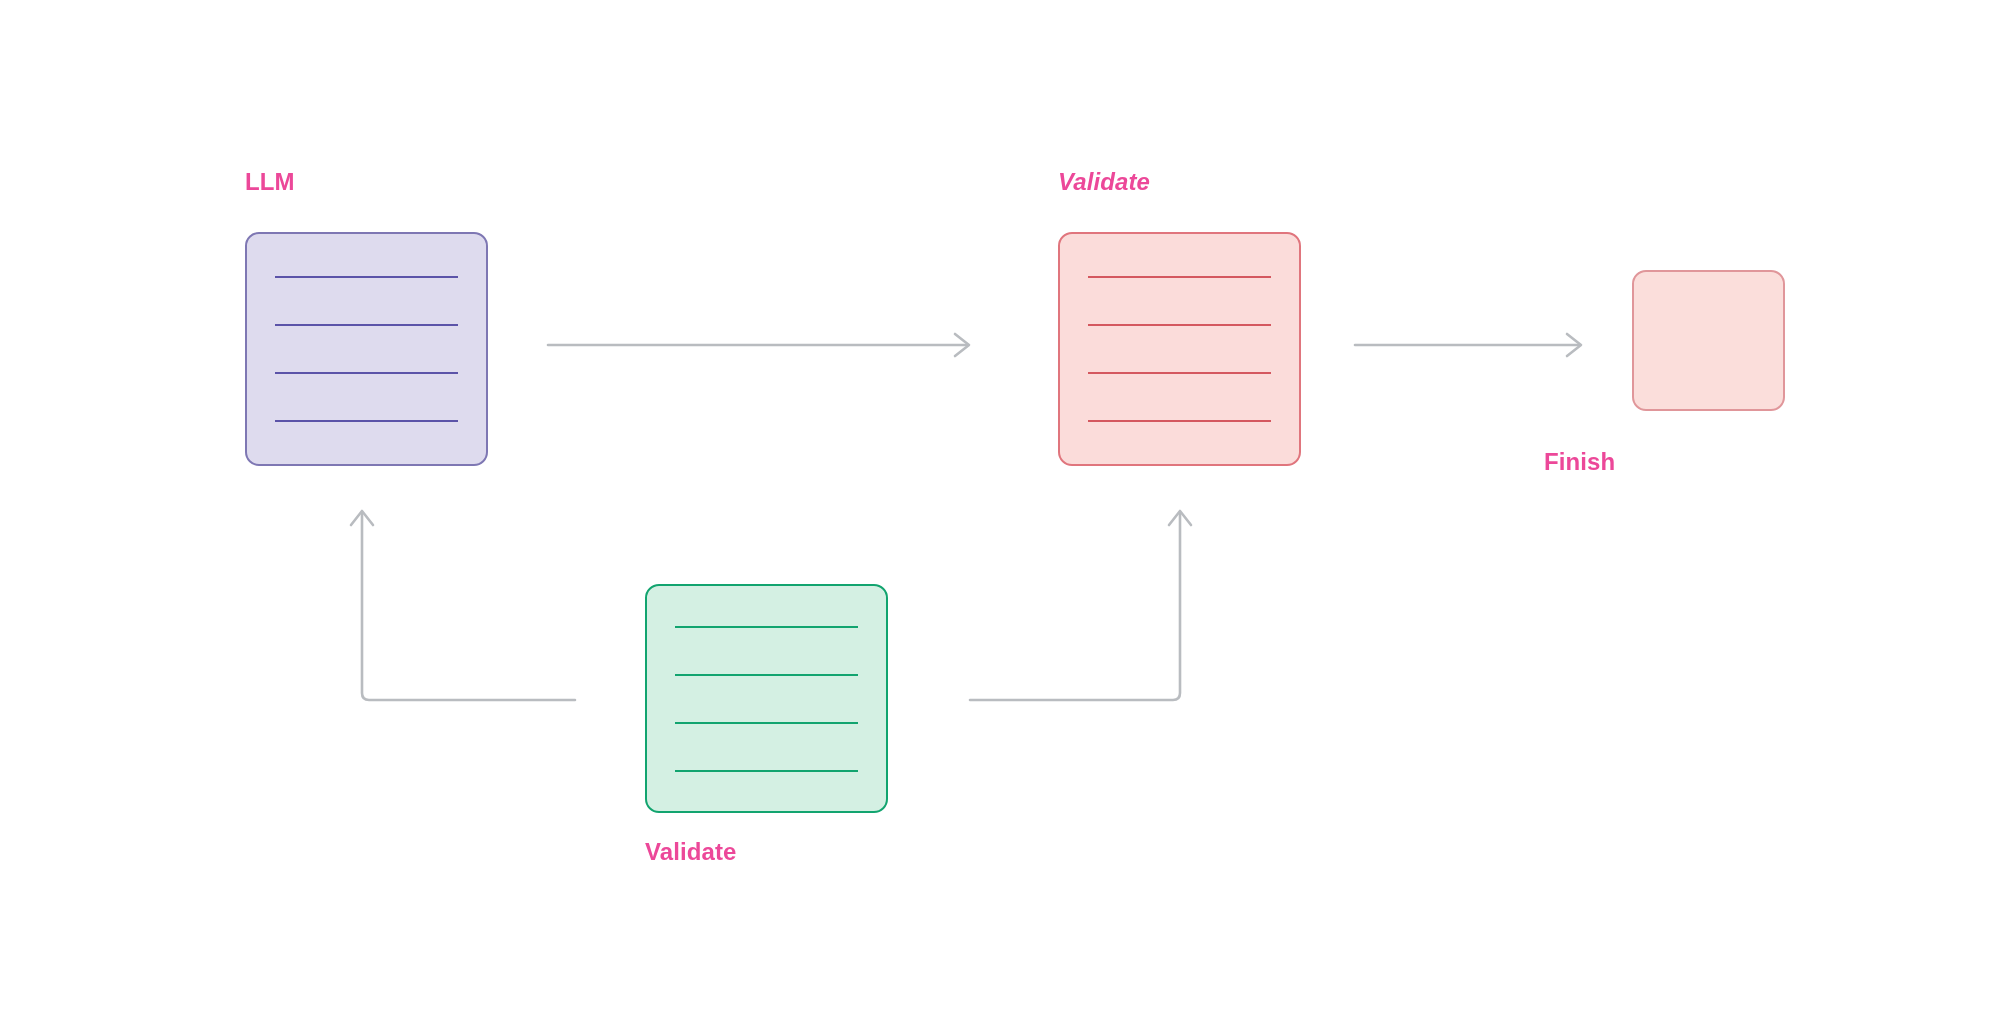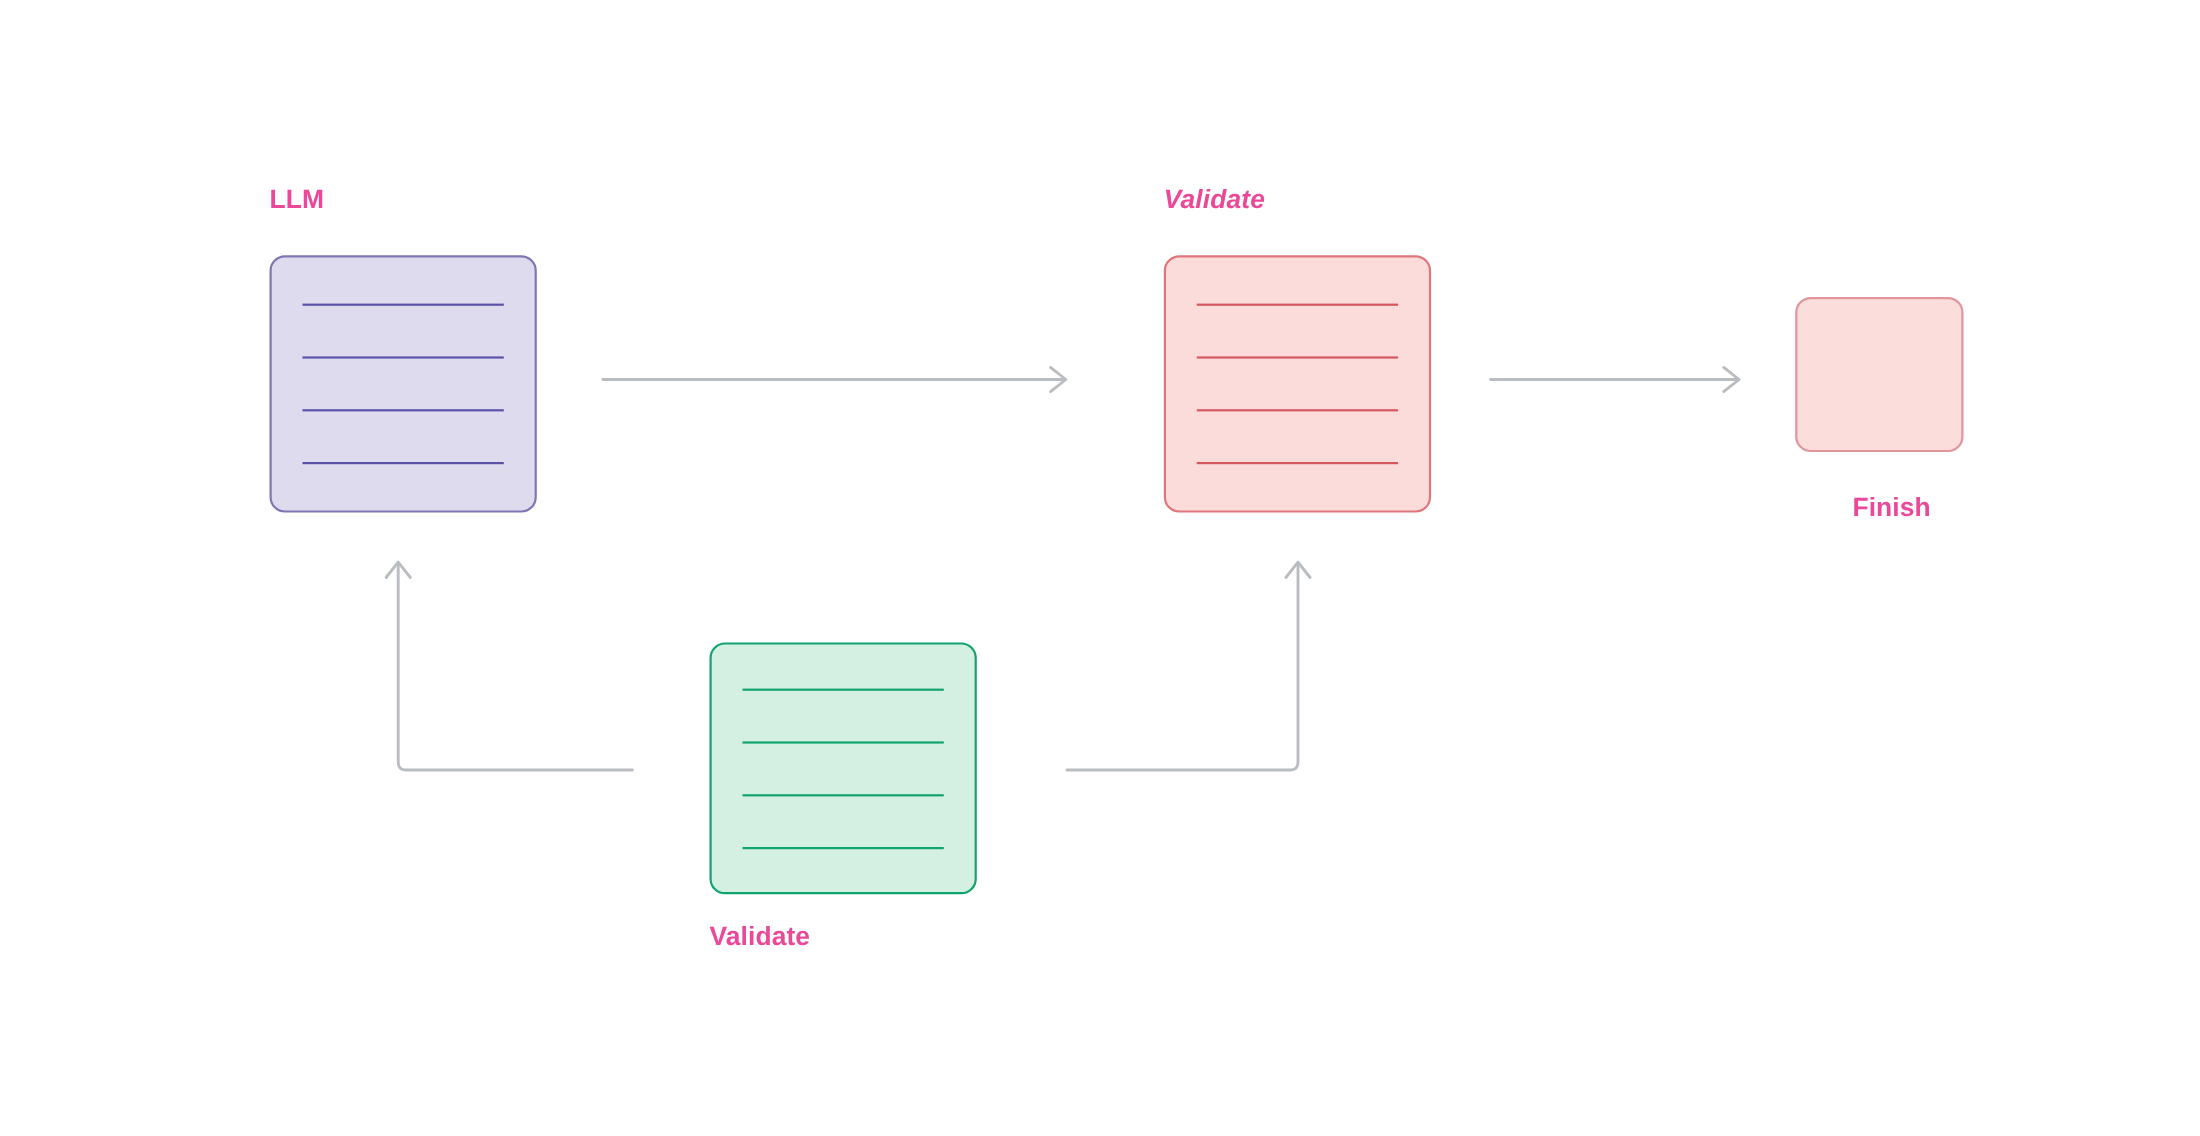--- a/index.html
+++ b/index.html
@@ -118,21 +118,21 @@
   #node-finish {
     left: 1632px;
     top: 270px;
     width: 153px;
     height: 141px;
     background: #fbdedb;
     border-color: #e0969a;
     border-width: 2px;
   }
   #label-finish {
-    left: 1684px;
+    left: 1544px;
     top: 450px;
     width: 193px;
   }
 </style>
 </head>
 <body>
 
 <div id="canvas">
 
   <svg class="edges" viewBox="0 0 2000 1033" width="2000" height="1033" xmlns="http://www.w3.org/2000/svg">

